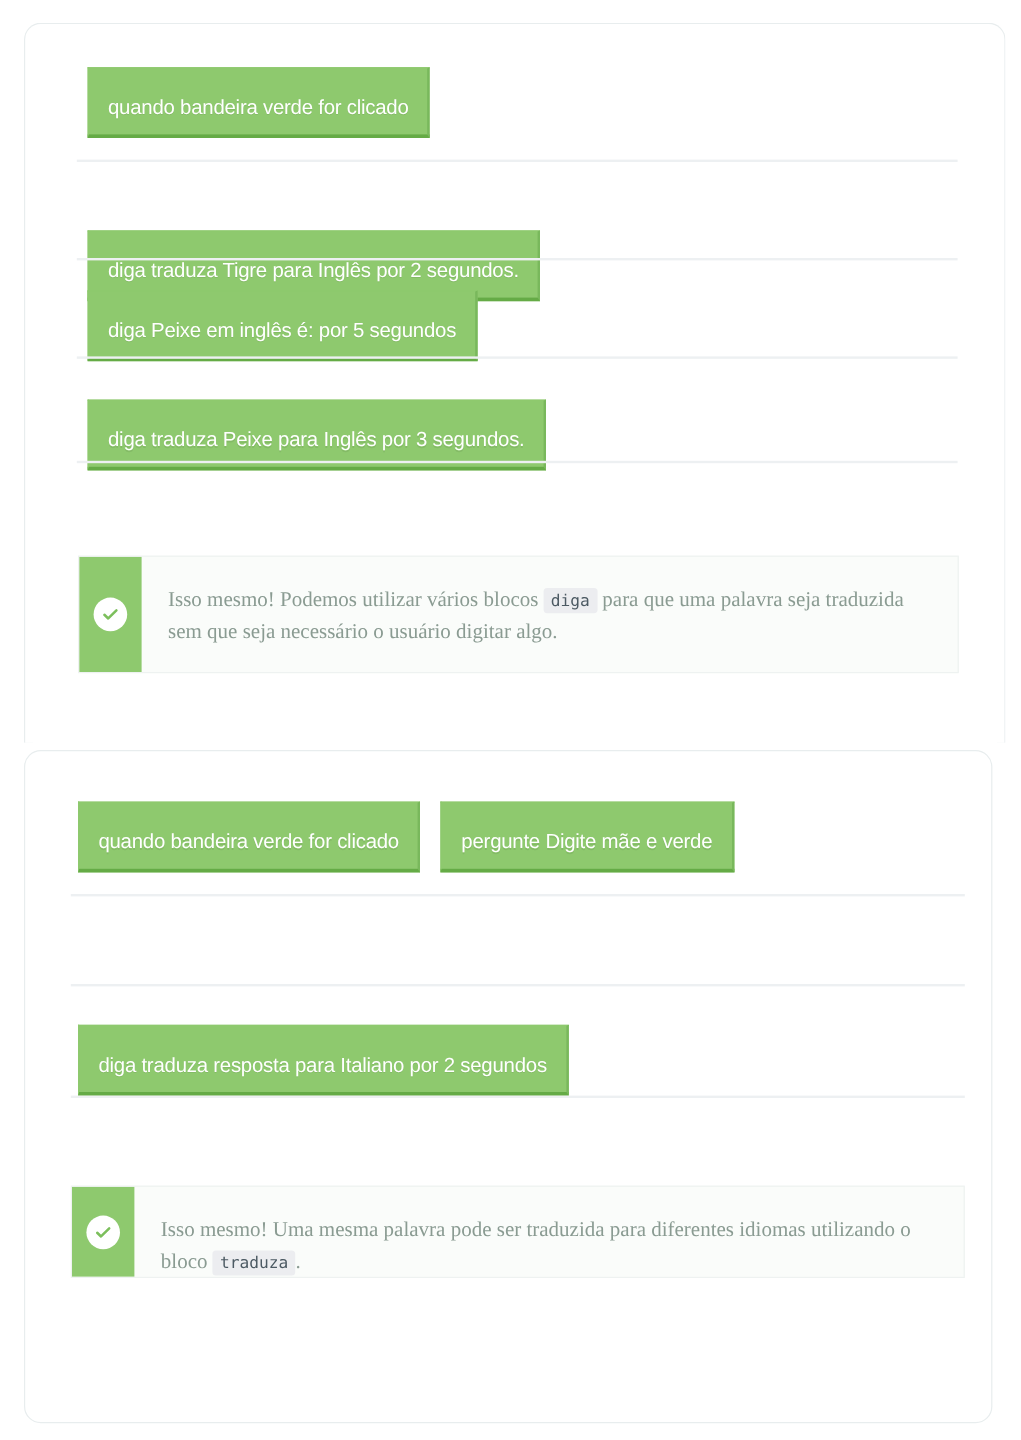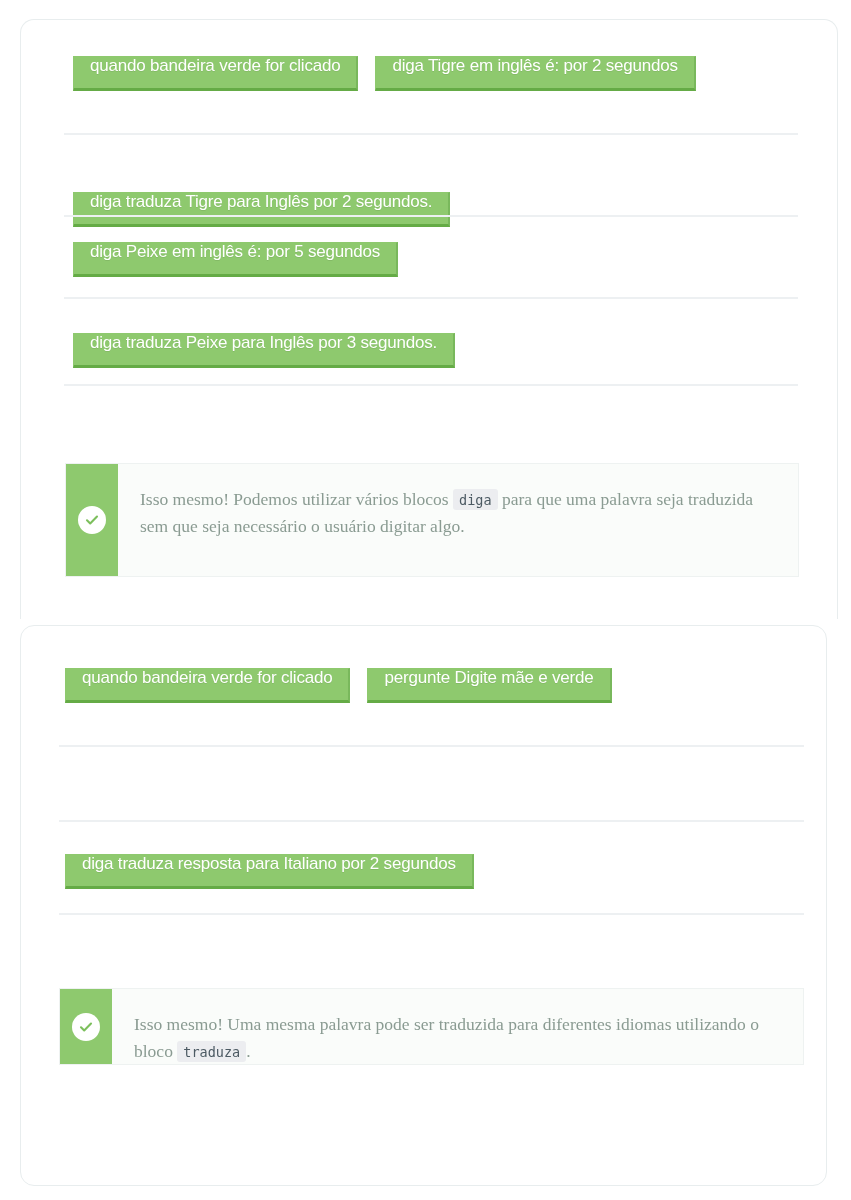--- a/index.html
+++ b/index.html
@@ -54,21 +54,21 @@
     display: inline-block;
     background: #8ec96e;
     color: #ffffff;
     border: 1px solid #8ec96e;
     border-bottom: 3px solid #65ab46;
     border-right: 2px solid #79b85c;
     font-family: "Liberation Sans", sans-serif;
     font-size: 17px;
     line-height: 1;
     letter-spacing: -0.2px;
-    padding: 0 16px 14px 16px;
+    padding: 24px 16px 14px 16px;
     white-space: nowrap;
     text-shadow: 0 1px 0 rgba(0,0,0,0.07);
     cursor: pointer;
   }
 
   
   .callout {
     position: absolute;
     display: flex;
     background: #fafcfa;
@@ -114,21 +114,20 @@
     white-space: nowrap;
   }
 </style>
 </head>
 <body>
 
 <div class="card" id="card-1">
 
   <div class="script-row" style="left:52px; top:36px;">
     <span class="block">quando bandeira verde for clicado</span>
-    <span class="block">diga Tigre em inglês é: por 2 segundos</span>
   </div>
 
   <div class="divider" style="left:43px; top:113px; width:734px;"></div>
 
   <div class="script-row" style="left:52px; top:132px;margin-top:40px;">
     <span class="block">diga traduza Tigre para Inglês por 2 segundos.</span>
   </div>
 
   <div class="divider" style="left:43px; top:195px; width:734px;"></div>
 
@@ -137,21 +136,21 @@
   </div>
 
   <div class="divider" style="left:43px; top:277px; width:734px;"></div>
 
   <div class="script-row" style="left:52px; top:313px;">
     <span class="block">diga traduza Peixe para Inglês por 3 segundos.</span>
   </div>
 
   <div class="divider" style="left:43px; top:364px; width:734px;"></div>
 
-  <div class="callout" style="left:44px; top:443px; width:734px; height:114px;">
+  <div class="callout" style="left:44px; top:443px; width:734px; height:98px;">
     <div class="callout-stripe">
       <span class="check-circle">
         <svg width="18" height="18" viewBox="0 0 18 18" aria-hidden="true">
           <path d="M4 9.3 L7.2 12.4 L14 5.6" fill="none" stroke="#7cbf5c" stroke-width="2.1" stroke-linecap="round" stroke-linejoin="round"></path>
         </svg>
       </span>
     </div>
     <div class="callout-body">
       <p class="callout-text"><span>Isso mesmo! Podemos utilizar vários blocos</span> <code class="chip">diga</code> <span>para que uma palavra seja traduzida sem que seja necessário o usuário digitar algo.</span></p>
     </div>

